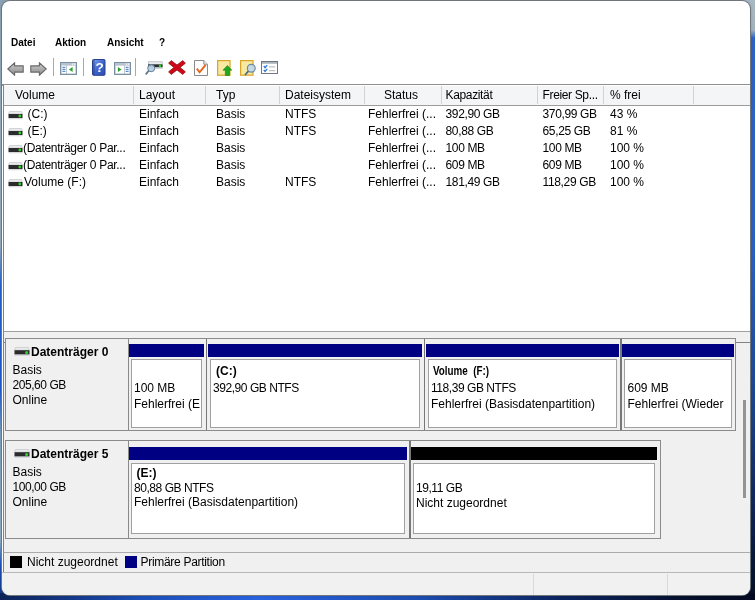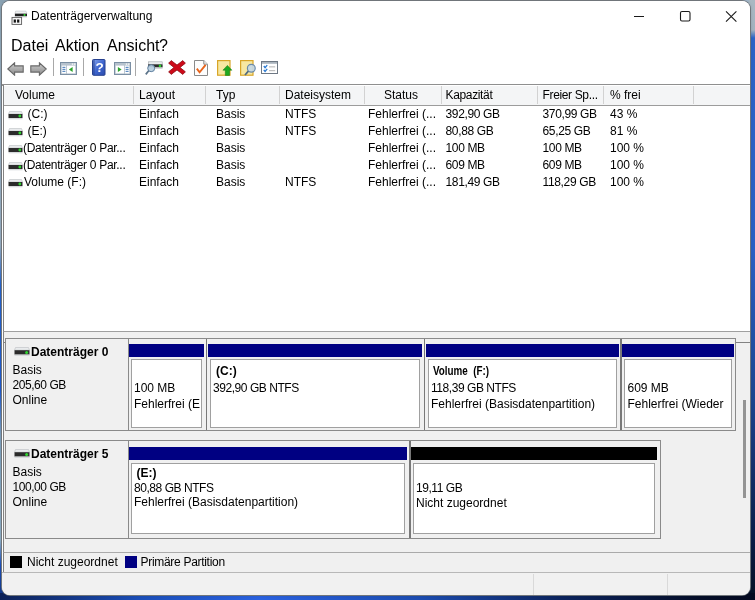--- a/index.html
+++ b/index.html
@@ -17,21 +17,21 @@
   background:linear-gradient(90deg,#0d2258 0,#1b4eb8 140px,#2a62e0 260px,#1c4cb0 420px,#0c245e 560px,#050e28 700px,#040a20 755px);}
 #win{position:absolute;left:2px;top:1px;width:748px;height:594px;border-radius:8px;
   background:#fff;box-shadow:0 0 0 1px #70757a,0 0 3px rgba(40,50,60,0.35);overflow:hidden;}
 
 #title{position:absolute;left:0;top:0;width:100%;height:31px;background:#fff;}
 #title .txt{position:absolute;left:29px;top:8px;font-size:12px;}
 
 .cap{position:absolute;top:0;height:30px;}
 
 #menu{position:absolute;left:0;top:31px;width:100%;height:19px;background:#fff;}
-#menu span{position:absolute;top:5px;font-size:16px;}
+#menu span{position:absolute;top:5px;font-size:10px;font-weight:bold;}
 #menusep{position:absolute;left:0;top:49.5px;width:100%;height:1px;background:#e9e9e9;}
 
 #tbar{position:absolute;left:0;top:50px;width:100%;height:32px;background:#fff;}
 #tbar svg,#tbar .tsep{margin-left:-2px;}
 .tsep{position:absolute;top:7px;width:1px;height:18px;background:#a8a8a8;}
 #tbar svg{position:absolute;}
 
 #list{position:absolute;left:1px;top:84px;width:746px;height:246px;background:#fff;
   border-left:1px solid #828282;border-bottom:1px solid #9f9f9f;}
 #lhead{position:absolute;left:0;top:1px;width:100%;height:19px;background:#f4f5f6;border-bottom:1px solid #9c9c9c;}
@@ -68,41 +68,20 @@
 </style>
 </head>
 <body>
 <div id="desk"></div>
 <div id="dtop"></div>
 <div id="dleft"></div>
 <div id="dright"></div>
 <div id="deskbottom"></div>
 <div id="win">
 
-  <div id="title">
-    <svg class="appicon" style="position:absolute;left:9px;top:8px" width="17" height="17" viewBox="0 0 17 17">
-      <path d="M4.6 2.1 L15 2.1 L15.9 4.7 L4 4.7 Z" fill="#eff1f2" stroke="#b4b8bb" stroke-width="0.5"></path>
-      <rect x="3.9" y="4.7" width="12.1" height="2.7" fill="#1f1f1f"></rect>
-      <circle cx="13.5" cy="6" r="1.1" fill="#2fd32f"></circle>
-      <rect x="3.9" y="7.4" width="12.1" height="1" fill="#cfd3d6"></rect>
-      <rect x="1" y="8.4" width="9.6" height="7" fill="#f4f4f4" stroke="#5c5c5c" stroke-width="0.9"></rect>
-      <rect x="2.7" y="10.5" width="2.2" height="3.1" fill="#111"></rect>
-      <rect x="6.1" y="10.5" width="2.2" height="3.1" fill="#111"></rect>
-    </svg>
-    <span class="txt">Datenträgerverwaltung</span>
-    <svg class="cap" style="left:627px" width="20" height="30" viewBox="0 0 20 30">
-        <line x1="5" y1="15.5" x2="15" y2="15.5" stroke="#1a1a1a" stroke-width="1.1"></line>
-      </svg>
-    <svg class="cap" style="left:673px" width="20" height="30" viewBox="0 0 20 30">
-        <rect x="5.5" y="10.5" width="9.5" height="9.5" rx="1.5" fill="none" stroke="#1a1a1a" stroke-width="1.1"></rect>
-      </svg>
-    <svg class="cap" style="left:718.5px" width="20" height="30" viewBox="0 0 20 30">
-        <path d="M5 10.3 L15.4 20.7 M15.4 10.3 L5 20.7" stroke="#1a1a1a" stroke-width="1.1"></path>
-      </svg>
-  </div>
 
   <div id="menu">
     <span style="left:9px">Datei</span>
     <span style="left:53px">Aktion</span>
     <span style="left:105px">Ansicht</span>
     <span style="left:157px">?</span>
   </div>
   <div id="menusep"></div>
 
   <div id="tbar">

